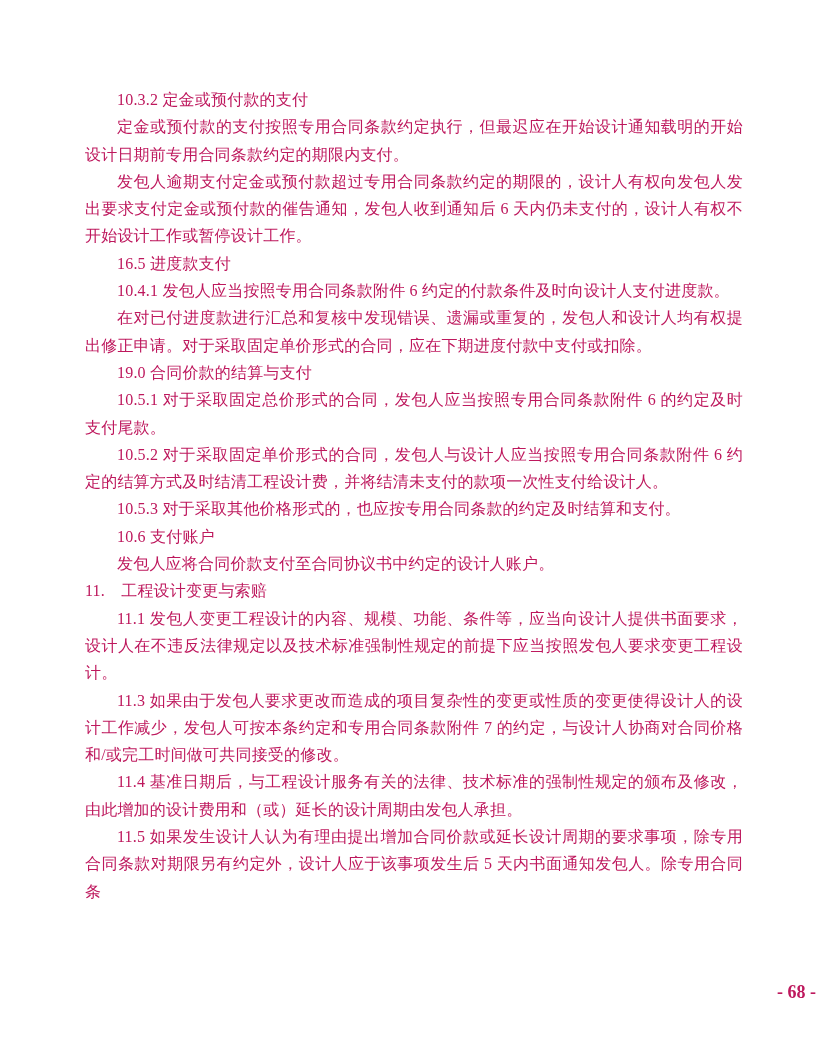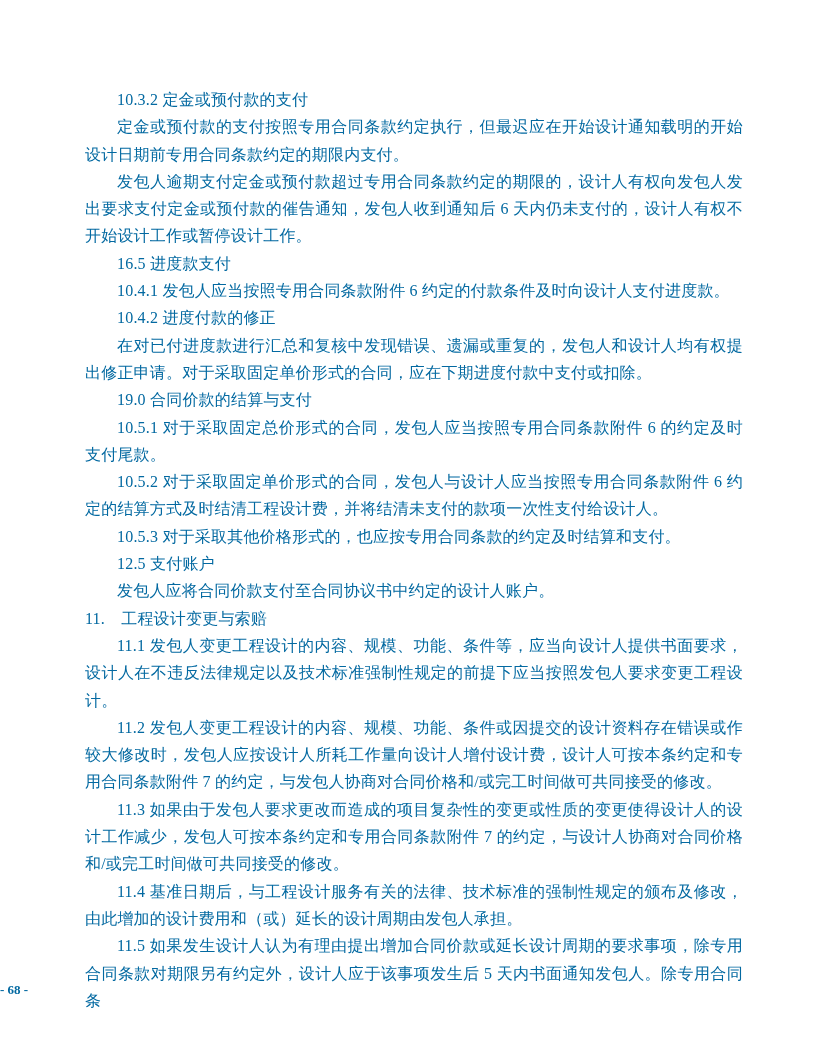--- a/index.html
+++ b/index.html
@@ -6,21 +6,21 @@
     margin: 0;
     padding: 0;
     background: #ffffff;
   }
   .page {
     position: relative;
     width: 816px;
     height: 1020px;
     background: #ffffff;
     font-family: "Liberation Serif", "DejaVu Serif", serif;
-    color: #0369a1;
+    color: #be185d;
     overflow: hidden;
   }
   .content {
     position: absolute;
     left: 85px;
     top: 86px;
     width: 658px;
   }
   .para {
     margin: 0;
@@ -33,45 +33,43 @@
   }
   .no-indent {
     text-indent: 0;
     font-family: Liberation Serif, serif;
   }
   .footer {
     position: absolute;
     left: 0;
     top: 982px;
     width: 100%;
-    text-align: left;
-    font-size: 13px;
+    text-align: right;
+    font-size: 18px;
     font-weight: bold;
     font-family: "Liberation Serif", "DejaVu Serif", serif;
   }
 </style>
 </head>
 <body>
 
 <div class="page">
   <div class="content">
     <p class="para">10.3.2 定金或预付款的支付</p>
     <p class="para">定金或预付款的支付按照专用合同条款约定执行，但最迟应在开始设计通知载明的开始设计日期前专用合同条款约定的期限内支付。</p>
     <p class="para">发包人逾期支付定金或预付款超过专用合同条款约定的期限的，设计人有权向发包人发出要求支付定金或预付款的催告通知，发包人收到通知后 6 天内仍未支付的，设计人有权不开始设计工作或暂停设计工作。</p>
     <p class="para">16.5 进度款支付</p>
     <p class="para">10.4.1 发包人应当按照专用合同条款附件 6 约定的付款条件及时向设计人支付进度款。</p>
-    <p class="para">10.4.2 进度付款的修正</p>
     <p class="para">在对已付进度款进行汇总和复核中发现错误、遗漏或重复的，发包人和设计人均有权提出修正申请。对于采取固定单价形式的合同，应在下期进度付款中支付或扣除。</p>
     <p class="para">19.0 合同价款的结算与支付</p>
     <p class="para">10.5.1 对于采取固定总价形式的合同，发包人应当按照专用合同条款附件 6 的约定及时支付尾款。</p>
     <p class="para">10.5.2 对于采取固定单价形式的合同，发包人与设计人应当按照专用合同条款附件 6 约定的结算方式及时结清工程设计费，并将结清未支付的款项一次性支付给设计人。</p>
     <p class="para">10.5.3 对于采取其他价格形式的，也应按专用合同条款的约定及时结算和支付。</p>
-    <p class="para">12.5 支付账户</p>
+    <p class="para">10.6 支付账户</p>
     <p class="para">发包人应将合同价款支付至合同协议书中约定的设计人账户。</p>
     <p class="para no-indent">11.　工程设计变更与索赔</p>
     <p class="para">11.1 发包人变更工程设计的内容、规模、功能、条件等，应当向设计人提供书面要求，设计人在不违反法律规定以及技术标准强制性规定的前提下应当按照发包人要求变更工程设计。</p>
-    <p class="para">11.2 发包人变更工程设计的内容、规模、功能、条件或因提交的设计资料存在错误或作较大修改时，发包人应按设计人所耗工作量向设计人增付设计费，设计人可按本条约定和专用合同条款附件 7 的约定，与发包人协商对合同价格和/或完工时间做可共同接受的修改。</p>
     <p class="para">11.3 如果由于发包人要求更改而造成的项目复杂性的变更或性质的变更使得设计人的设计工作减少，发包人可按本条约定和专用合同条款附件 7 的约定，与设计人协商对合同价格和/或完工时间做可共同接受的修改。</p>
     <p class="para">11.4 基准日期后，与工程设计服务有关的法律、技术标准的强制性规定的颁布及修改，由此增加的设计费用和（或）延长的设计周期由发包人承担。</p>
     <p class="para">11.5 如果发生设计人认为有理由提出增加合同价款或延长设计周期的要求事项，除专用合同条款对期限另有约定外，设计人应于该事项发生后 5 天内书面通知发包人。除专用合同条</p>
   </div>
   <div class="footer">- 68 -</div>
 </div>
 
 </body></html>

